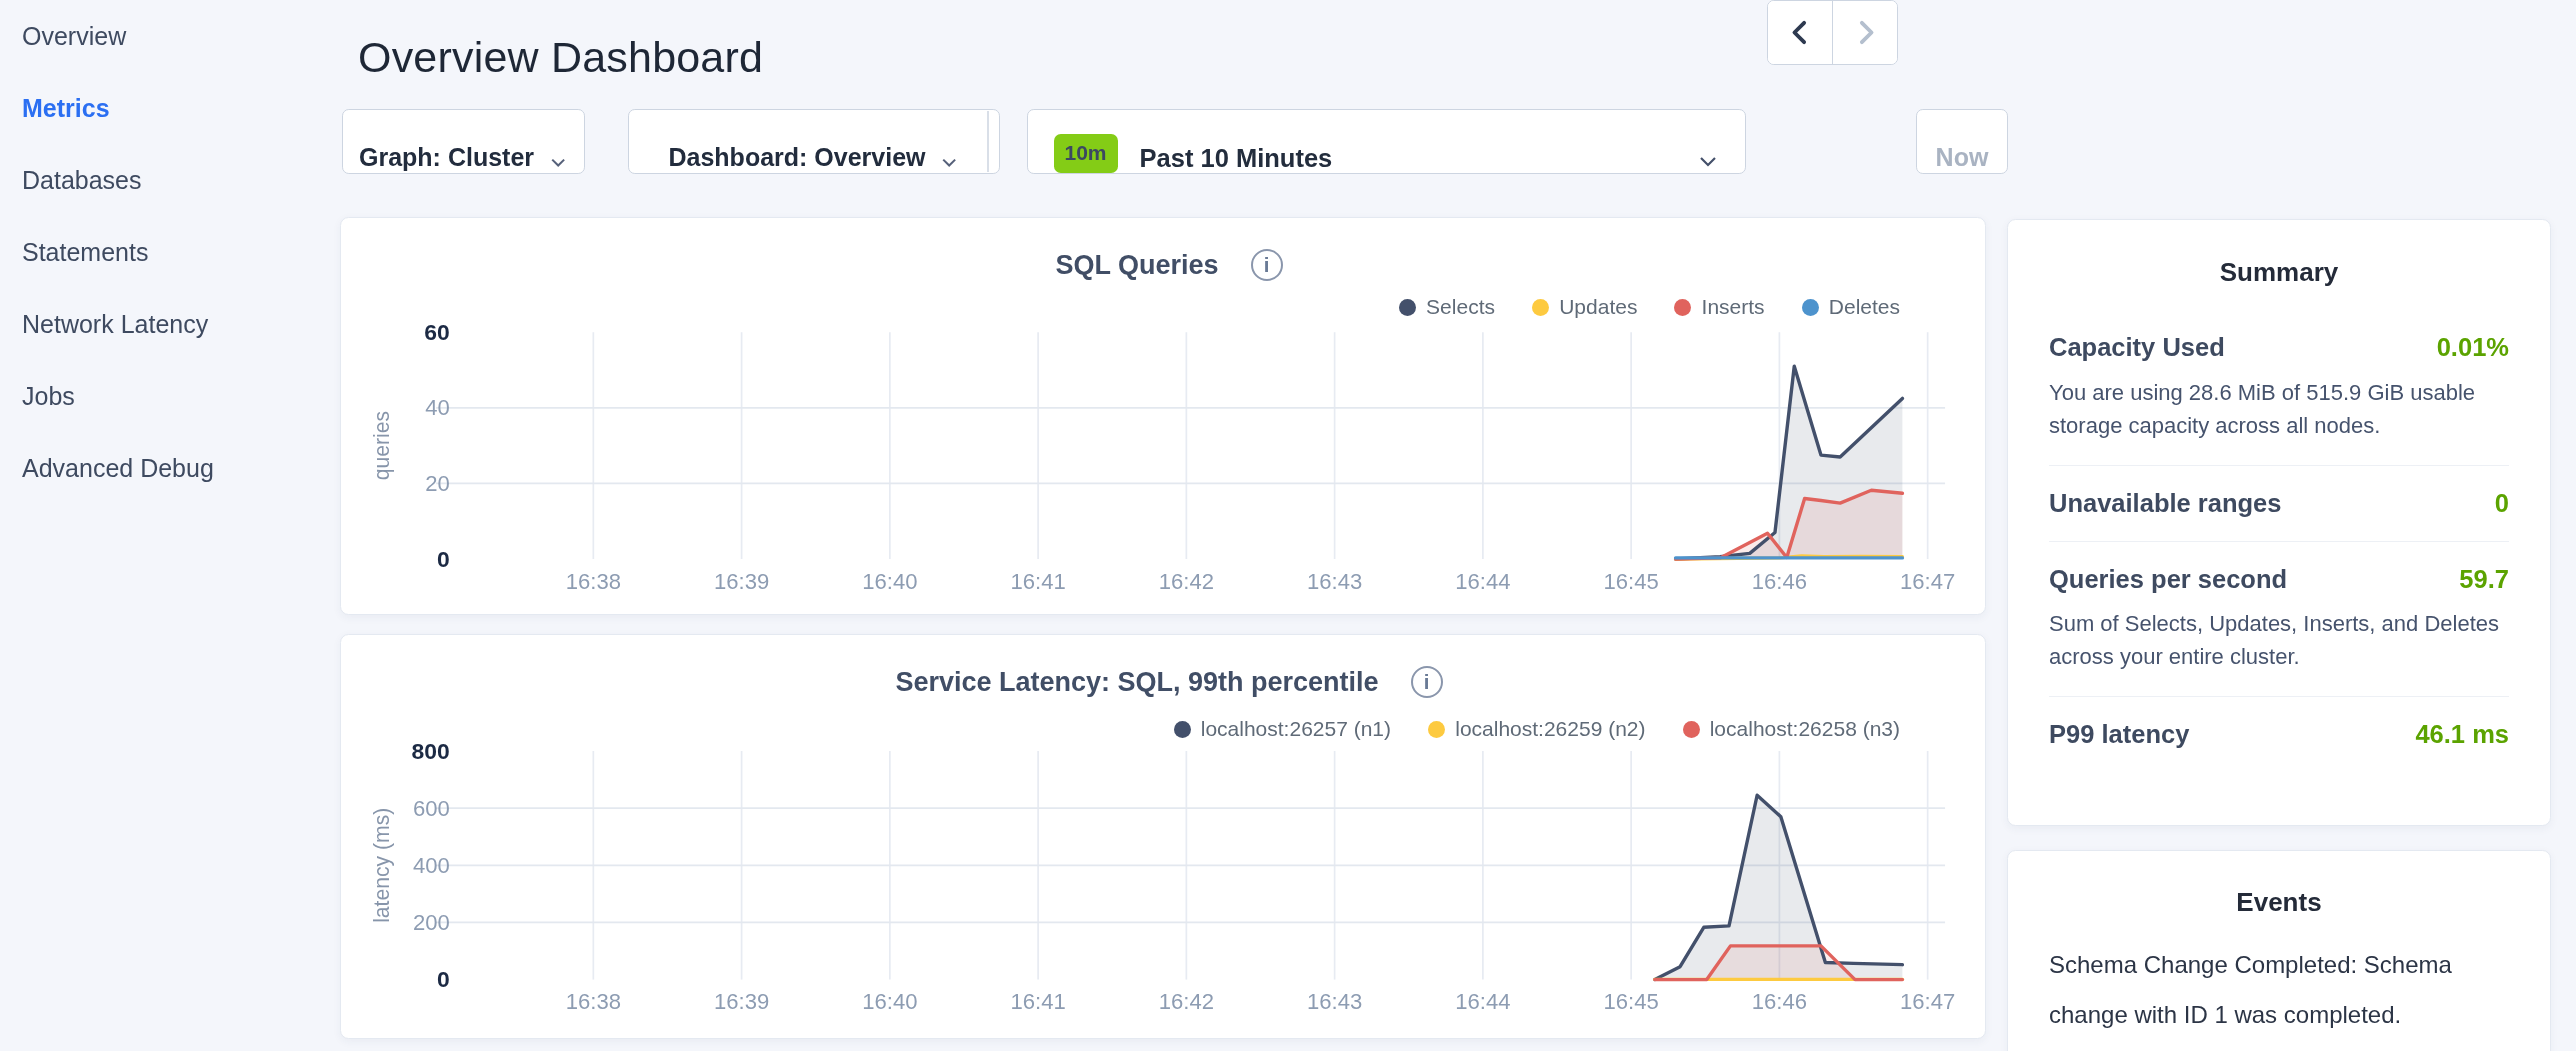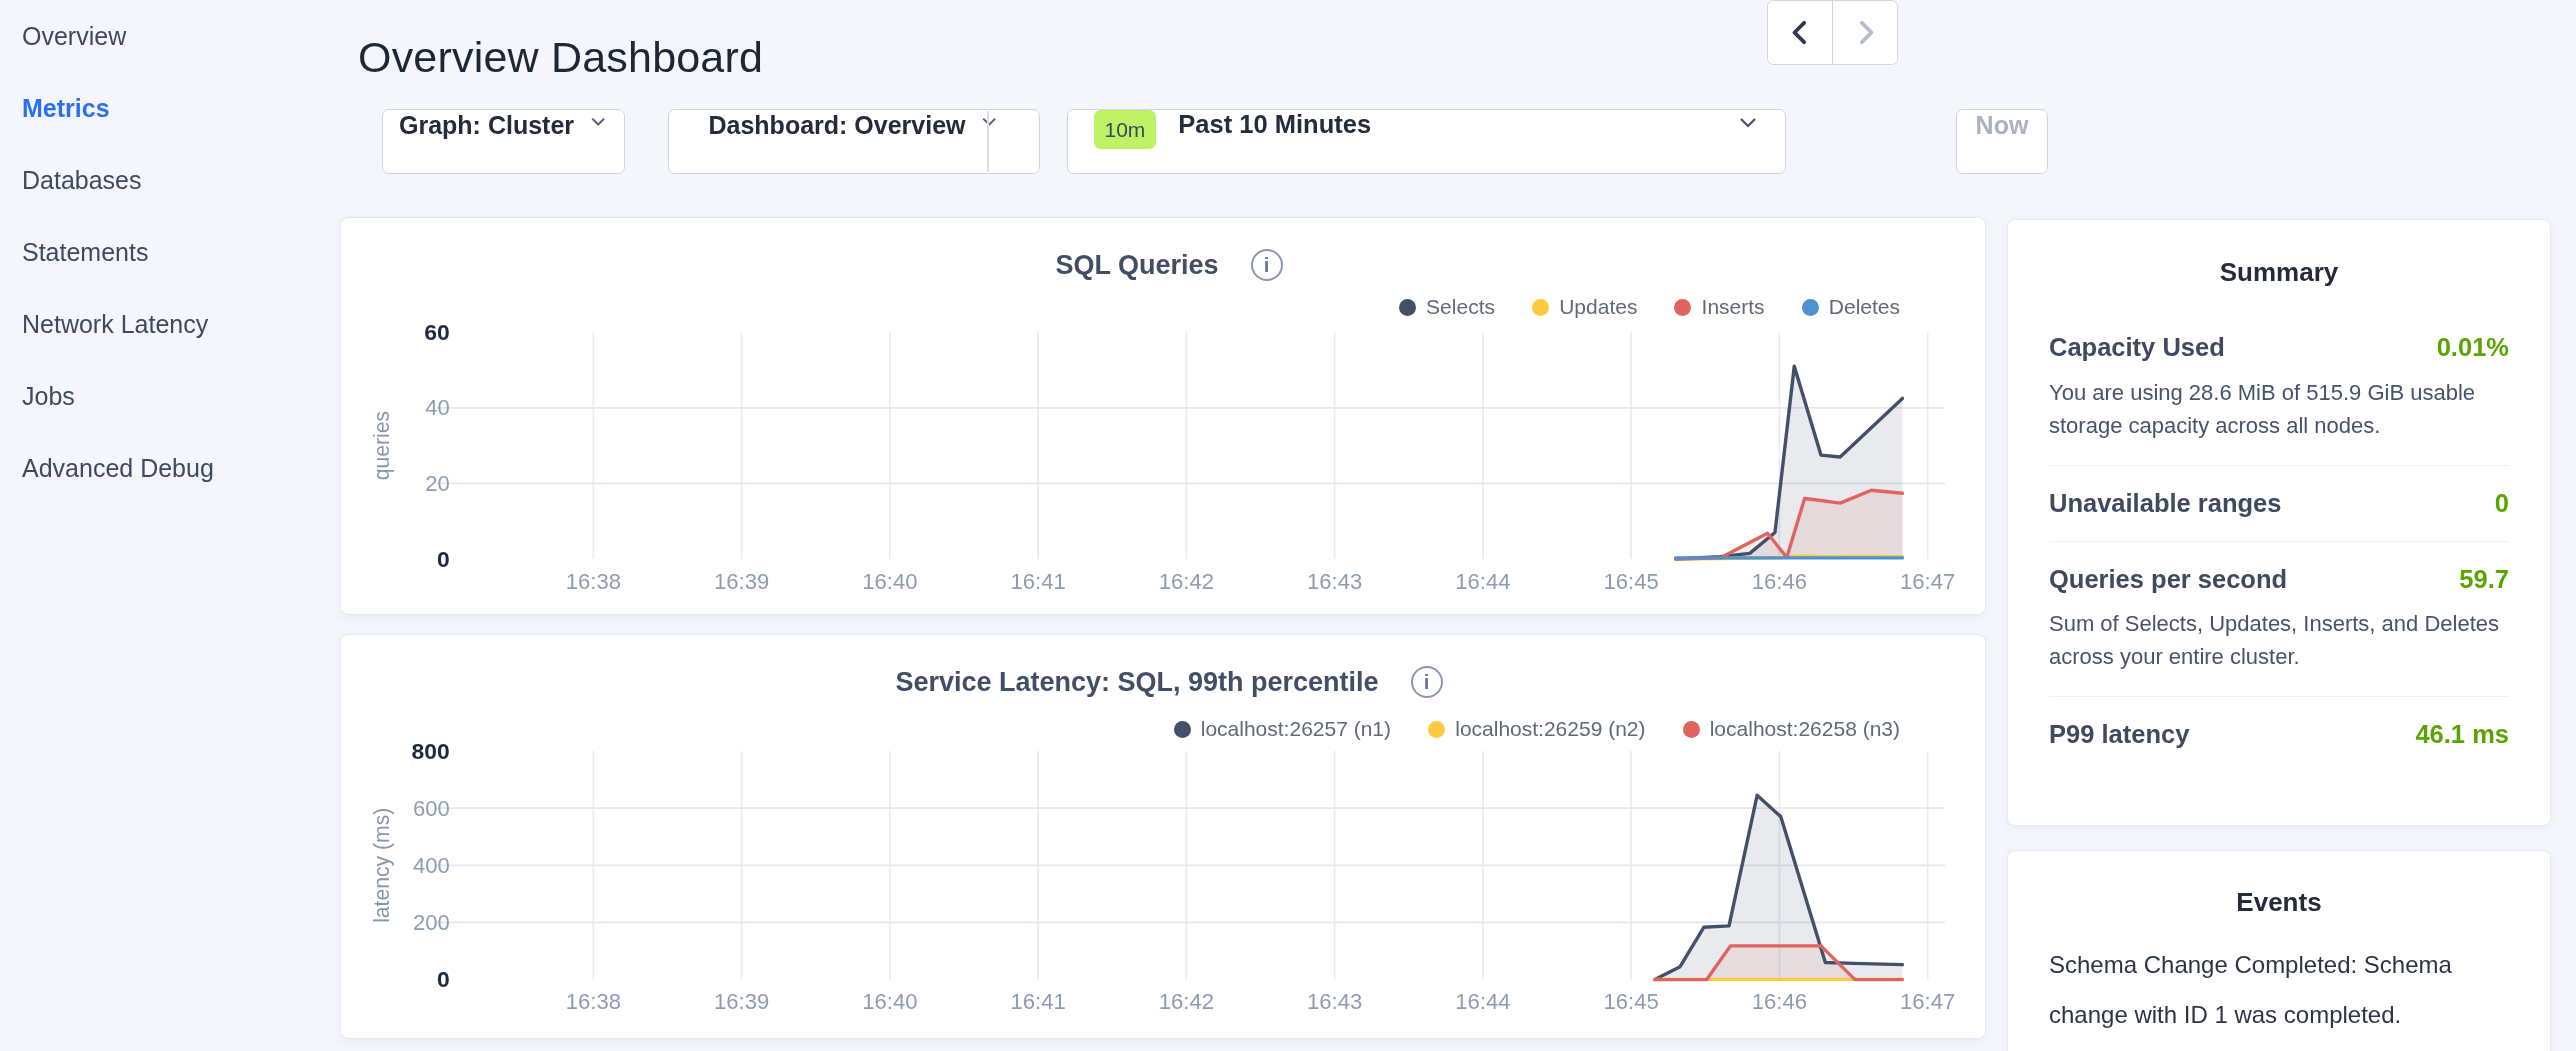--- a/index.html
+++ b/index.html
@@ -12,26 +12,26 @@
     padding-left: 27px;
   }
   
   #sidebar { position:absolute; left:22px; top:22px; display:flex; flex-direction:column; gap:43px; }
   .nav-item { font-size:25px; font-weight:500; color:#3e4a60; cursor:pointer; white-space:nowrap; }
   .nav-item.active { color:#2b6ff2; font-weight:600; }
   
   h1.page-title { position:absolute; left:342px; top:17px; margin:16px; font-size:43px; font-weight:500; color:#1e2736; letter-spacing:0.2px; }
   
   .ctrl { position:absolute; top:109px; height:65px; }
-  .btn { background:#fff; border:1.7px solid #cdd5e1; border-radius:6.8px; display:flex; align-items:flex-start; justify-content:center; gap:13.6px; font-size:25px; font-weight:700; color:#222c3d; cursor:pointer; font-family:inherit;margin-left:40px; }
+  .btn { background:#fff; border:1.7px solid #cdd5e1; border-radius:6.8px; display:flex; align-items:flex-end; justify-content:center; gap:13.6px; font-size:25px; font-weight:700; color:#222c3d; cursor:pointer; font-family:inherit; }
   #graph-select { left:342px; width:243px; }
   #dashboard-select { left:628px; width:372px; }
   .vdiv { position:absolute; left:987px; top:111px; width:1.7px; height:61px; background:#d9dfe8; }
   .time-select { left:1027px; width:719px; justify-content:flex-start; padding:0 25.5px; gap:22px; }
-  .time-badge { background:#bef264; border-radius:6.8px; padding:7.7px 11px; font-size:21px; font-weight:400; color:#3c4862; }
+  .time-badge { background:#84cc16; border-radius:6.8px; padding:7.7px 11px; font-size:21px; font-weight:700; color:#3c4862; }
   .time-label { font-size:25.5px; font-weight:700; color:#232d3d; }
   .time-chev { margin-left:auto; }
   .pager { position:absolute; left:1767px; width:131px; height:65px; display:flex; background:#fff; border:1.7px solid #cdd5e1; border-radius:6.8px; overflow:hidden; padding:0; }
   .pbtn { flex:1; display:flex; align-items:center; justify-content:center; background:#fff; border:none; cursor:pointer; }
   .pbtn.prev { border-right:1.7px solid #cdd5e1; }
   .now-btn { left:1916px; width:92px; color:#a9b3c2; }
   
   .card { position:absolute; background:#fff; border:1.7px solid #e4e9f1; border-radius:8.5px; box-shadow:0 2.6px 8.5px rgba(44,64,107,0.05); }
   #card0 { left:340px; top:217px; width:1646px; height:398px; }
   #card1 { left:340px; top:634px; width:1646px; height:405px; }

